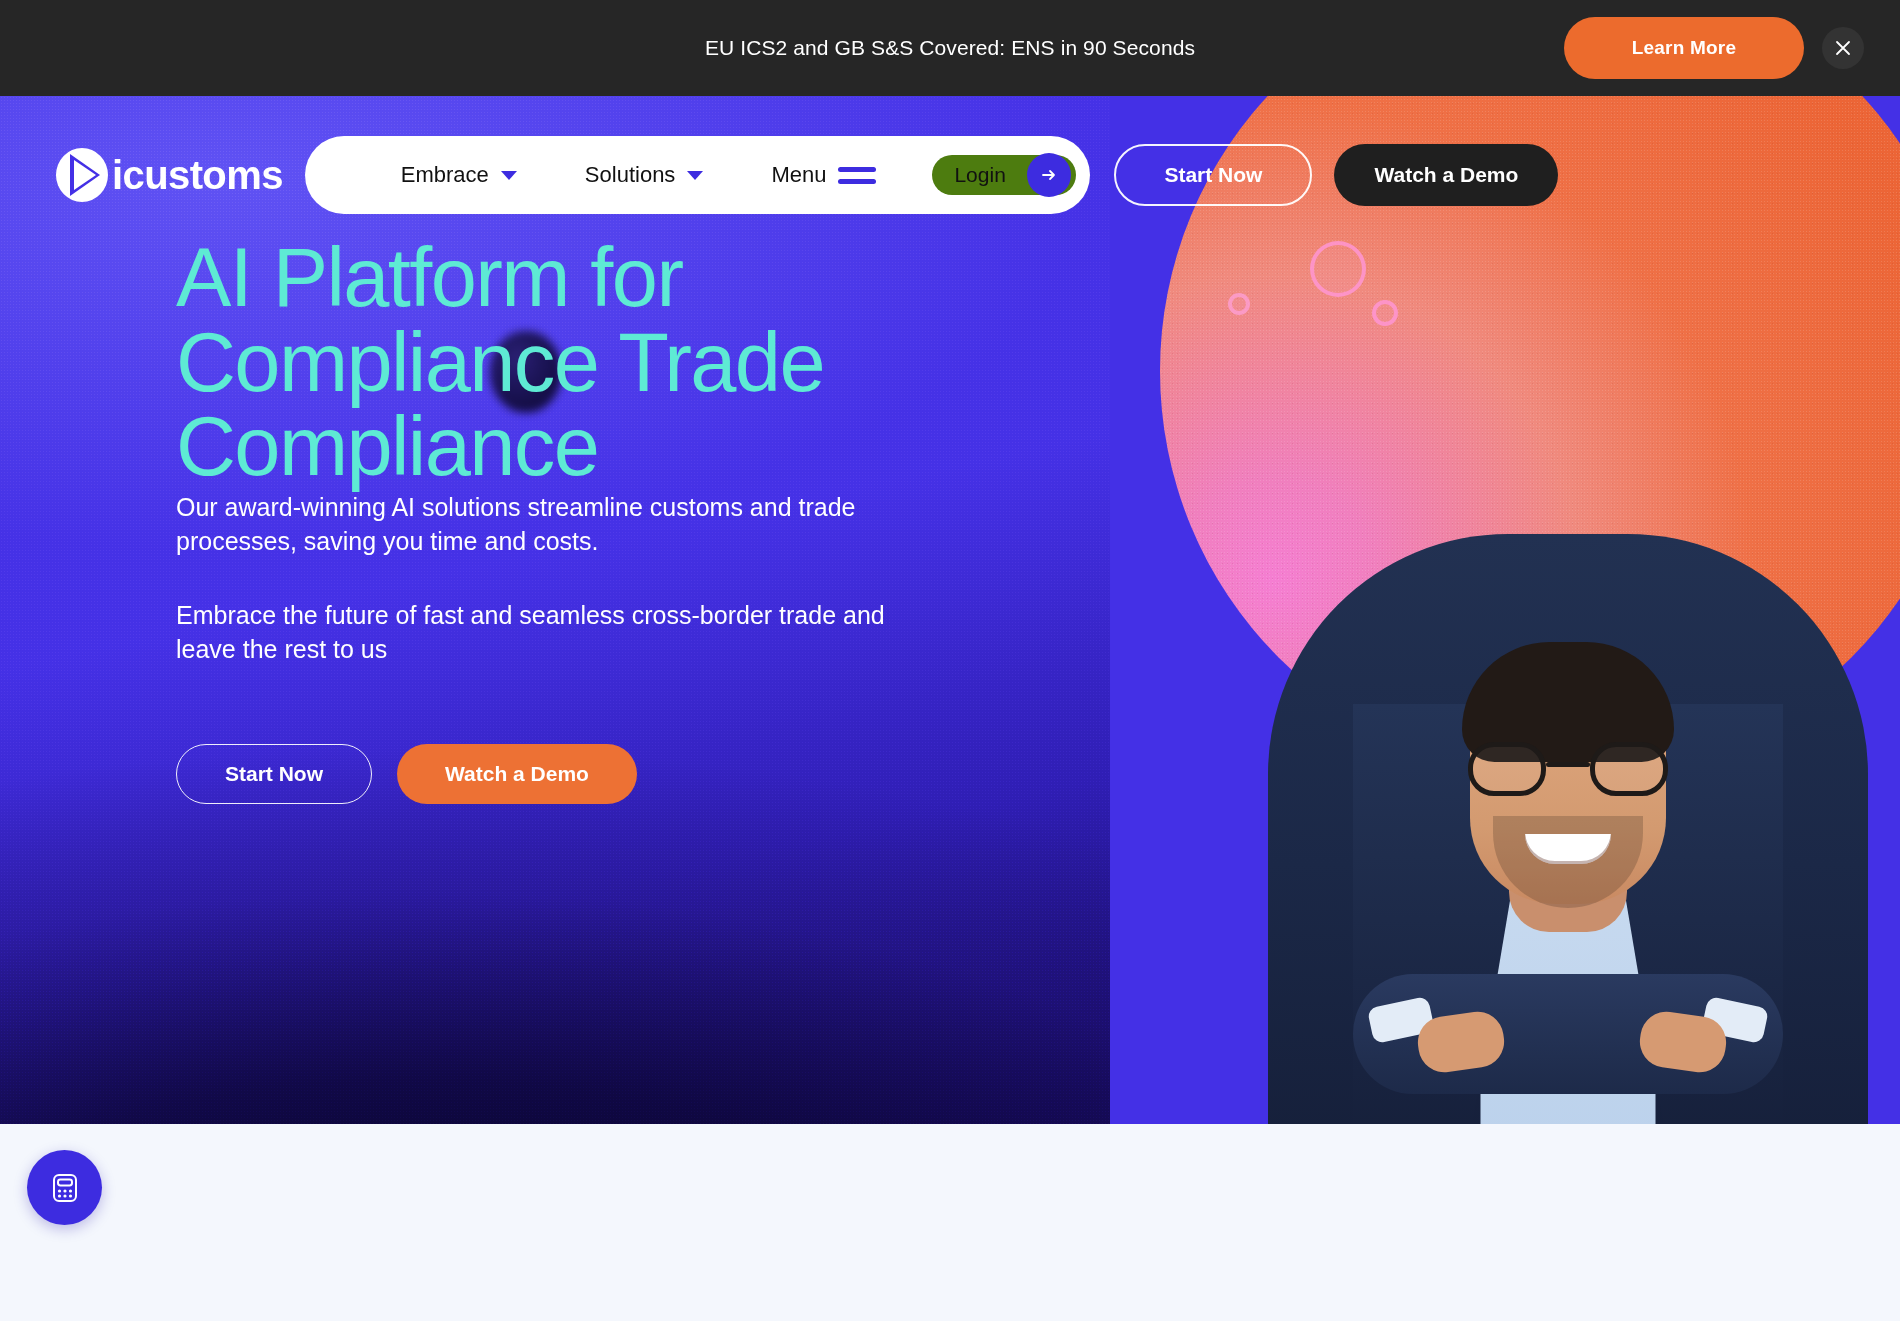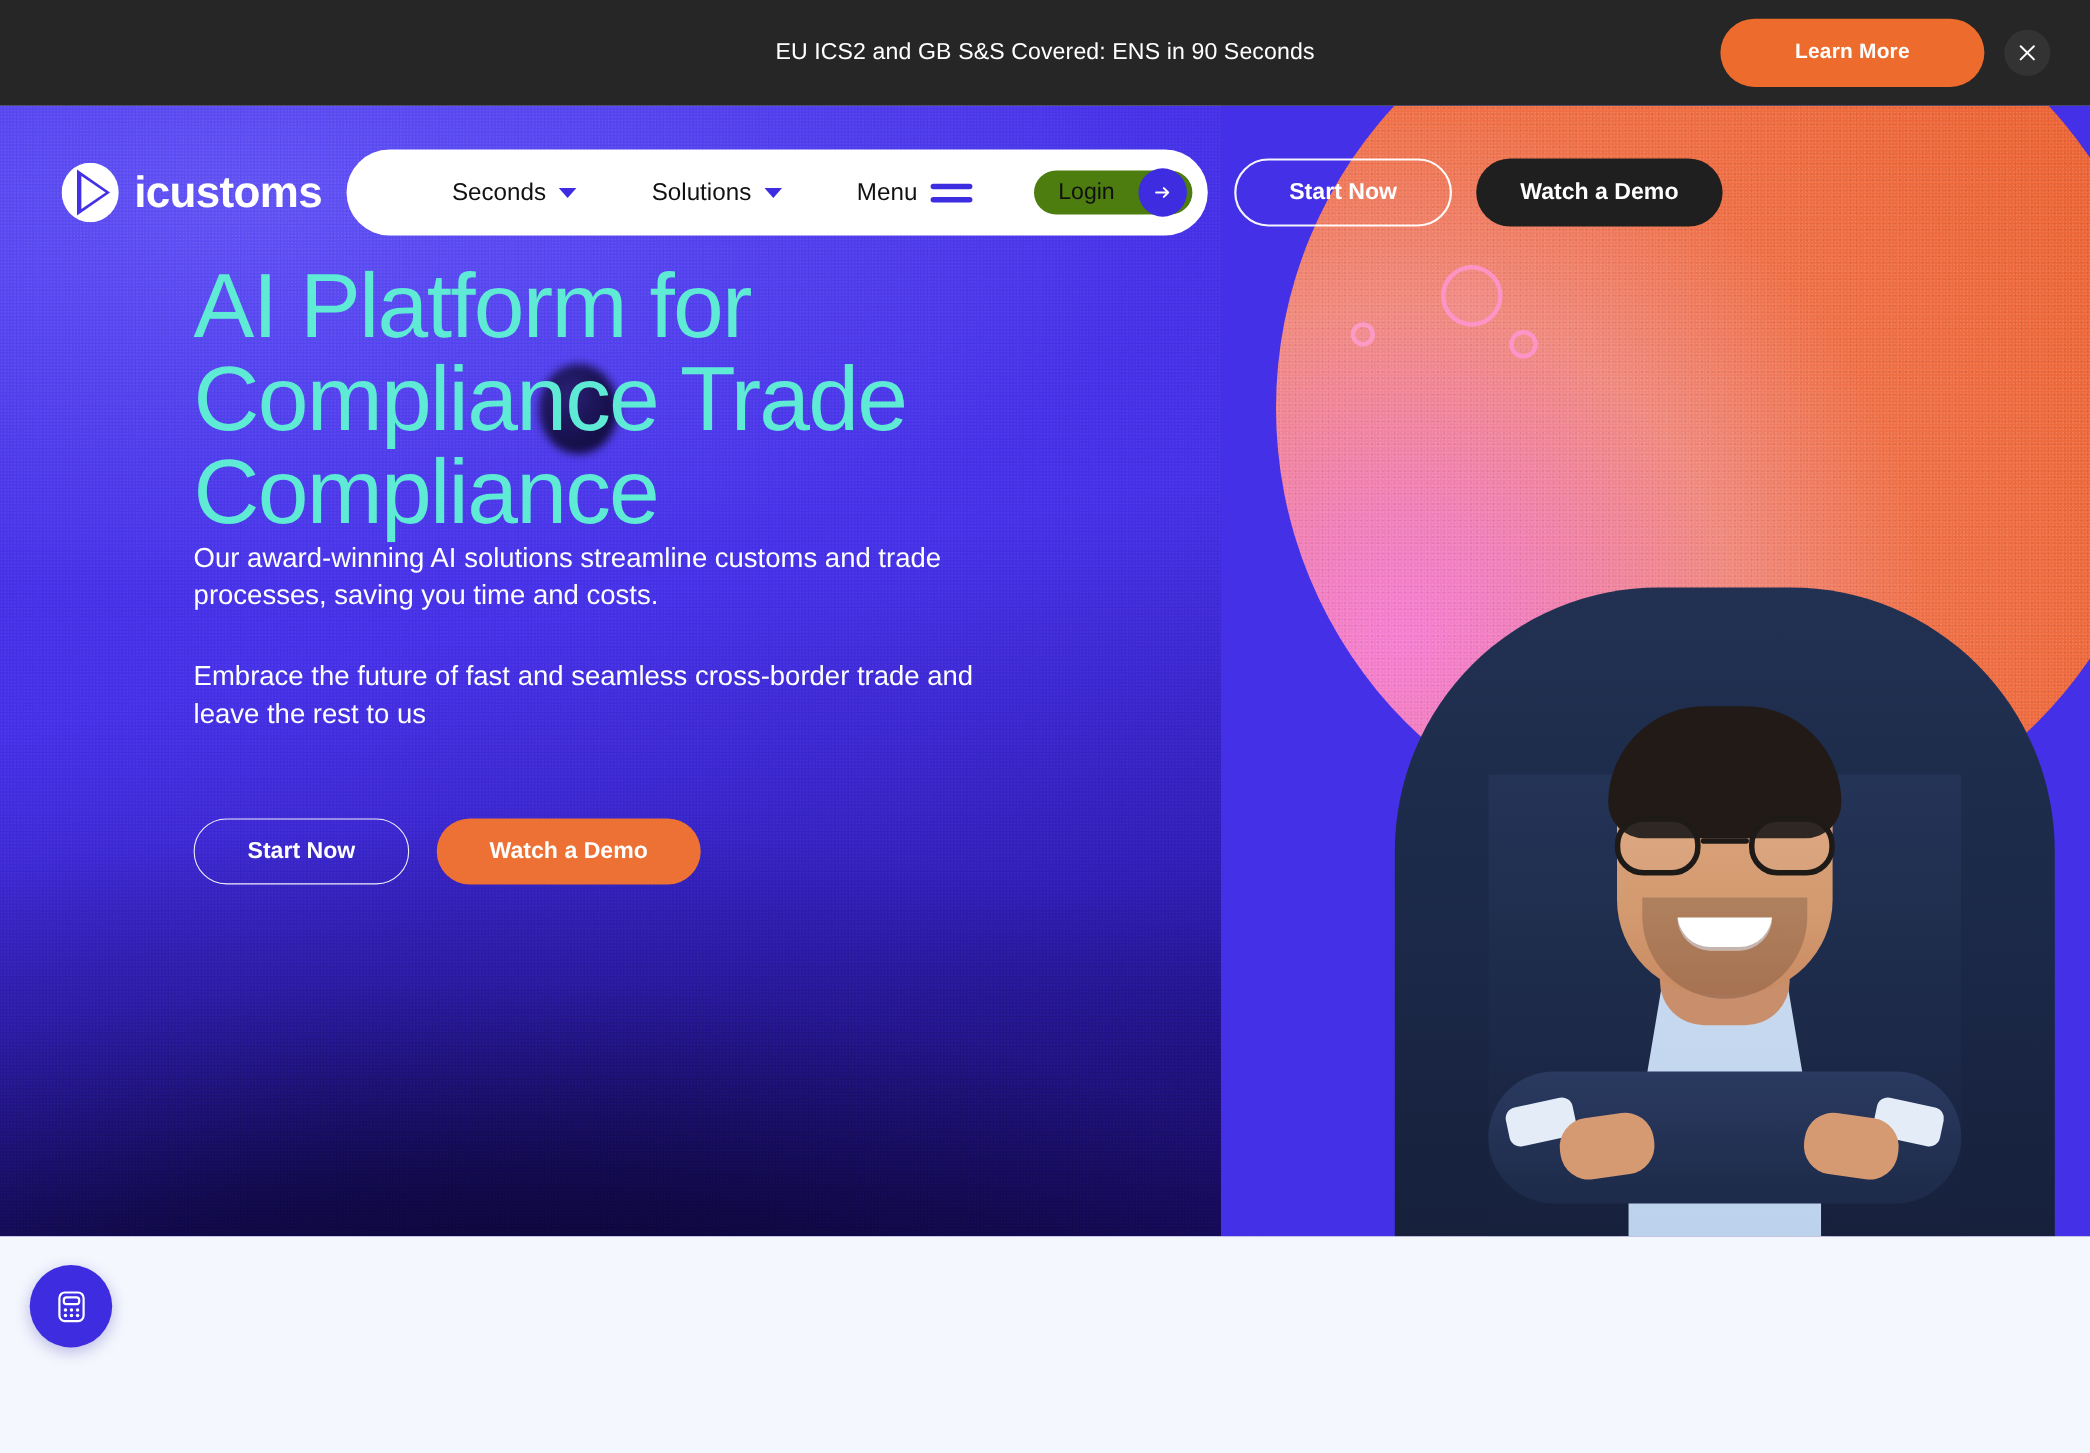--- a/index.html
+++ b/index.html
@@ -215,21 +215,21 @@
   .p-hand.r{ left:50%; margin-left:72px; transform:rotate(8deg); }
 
   
   .nav{
     position:absolute; top:40px; left:0; right:0;
     display:flex; align-items:center;
     padding:0 56px;
     z-index:30;
   }
   .logo{
-    display:flex; align-items:center; gap:14px;
+    display:flex; align-items:center; gap:4px;
     margin-right:22px; cursor:pointer;
   }
   .logo-mark{ width:52px; height:54px; display:block; }
   .logo-text{
     color:#ffffff; font-size:40px; font-weight:bold; letter-spacing:-.6px;
   }
   .nav-pill{
     display:flex; align-items:center;
     background:#ffffff;
     border-radius:46px;
@@ -385,21 +385,21 @@
         <path d="M26 0 A26 27 0 0 0 26 54 A26 27 0 0 0 26 0 Z" fill="#ffffff"></path>
         <path d="M14 6 L14 48 L44 27 Z" fill="#4430e6"></path>
         <path d="M18 12 L18 42 L40 27 Z" fill="#ffffff"></path>
       </svg>
       <span class="logo-text">icustoms</span>
     </div>
 
     <div class="nav-pill">
 
       <div class="nav-link">
-        <span>Seconds</span>
+        <span>Embrace</span>
         <span class="caret"></span>
       </div>
 
       <div class="nav-link">
         <span>Solutions</span>
         <span class="caret"></span>
       </div>
 
       <div class="nav-link">
         <span>Menu</span>

